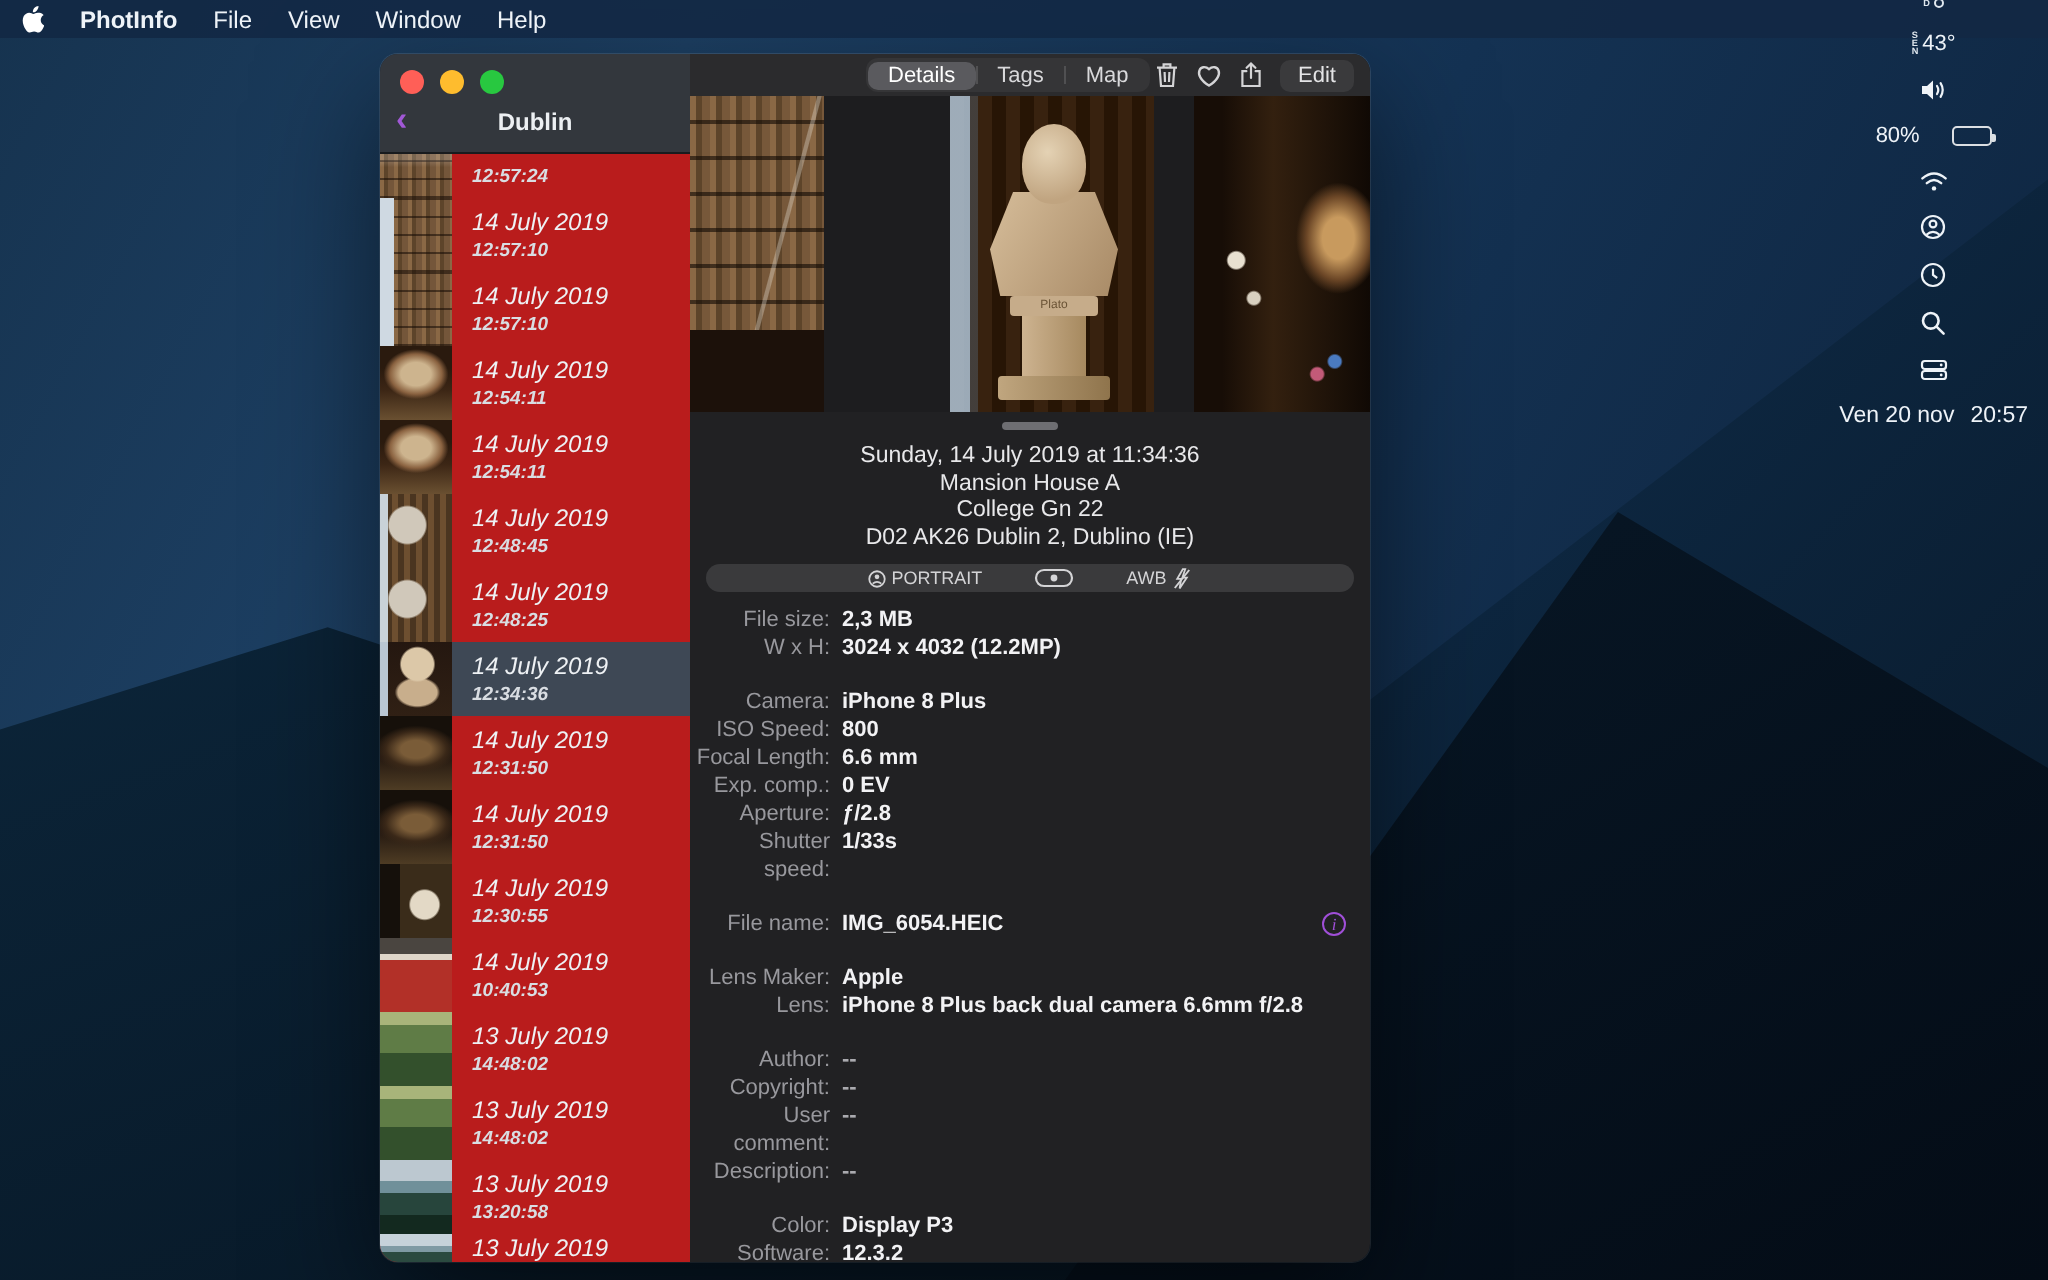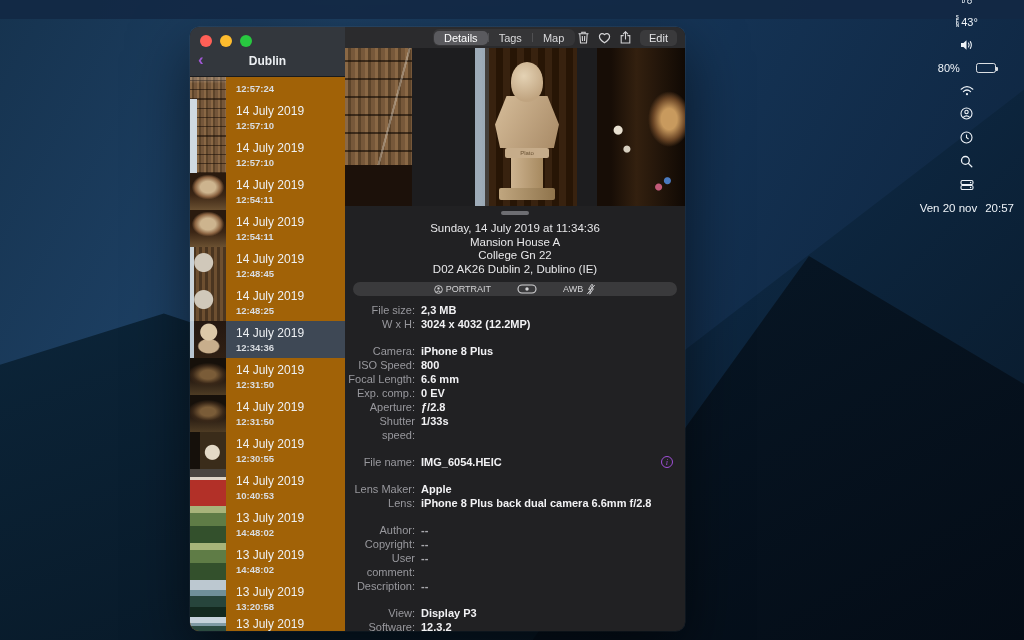--- a/index.html
+++ b/index.html
@@ -59,21 +59,21 @@
   
   .sidebar { width:155px; background:#202b38; display:flex; flex-direction:column; flex:none; }
   .sb-header { height:50px; background:#33373d; border-bottom:1px solid rgba(0,0,0,.5); flex:none; }
   .traffic { display:flex; gap:8px; padding:8px 0 0 10px; }
   .tl { width:12px; height:12px; border-radius:50%; }
   .tl-close { background:#ff5f57; } .tl-min { background:#febc2e; } .tl-zoom { background:#28c840; }
   .sb-titlerow { position:relative; height:28px; display:flex; align-items:center; justify-content:center; }
   .back-chев, .back-chev { position:absolute; left:8px; top:1px; color:#a158d6;
     font-size:17px; font-weight:bold; line-height:24px; cursor:default; }
   .sb-title { color:#eceff2; font-size:12px; font-weight:bold; }
-  .sb-list { flex:1; overflow:hidden; background:#a16207; }
+  .sb-list { flex:1; overflow:hidden; background:#b91c1c;font-style:italic; }
   .side-item { display:flex; height:37px; align-items:center; }
   .side-item.selected { background:#3e4855; }
   .side-item.cut-top { height:22px; overflow:hidden; align-items:flex-end; }
   .side-item.cut-bottom { height:15px; overflow:hidden; align-items:flex-start; }
   .thumb { width:36px; height:100%; flex:none; }
   .side-text { margin-left:10px; min-width:0; }
   .side-date { color:#eef1f4; font-size:12px; line-height:14px; }
   .side-time { color:#d9dde2; font-size:9.5px; font-weight:bold; line-height:12px; margin-top:2px; }
   .cut-top .side-time { margin:0 0 4px 0; }
 
@@ -192,20 +192,34 @@
 </head>
 <body>
 
 <div class="desktop">
   <div class="wp wp-ridge1"></div>
   <div class="wp wp-water"></div>
   <div class="wp wp-ridge2"></div>
   <div class="wp wp-ridge3"></div>
 
   <div class="menubar">
+    <div class="mb-left">
+      <span class="apple-ic">
+        <svg width="12" height="14" viewBox="0 0 13 16" fill="#ffffff">
+          <path d="M9.3 2.5c-.6.7-1.5 1.2-2.3 1.1-.1-.9.3-1.8.8-2.4C8.4.5 9.4 0 10.2 0c.1.9-.3 1.8-.9 2.5zM10.1 3.8c-1.2-.1-2.2.7-2.8.7-.6 0-1.4-.7-2.4-.7-1.2 0-2.4.7-3.1 1.9-1.3 2.3-.3 5.7 1 7.6.6 1 1.4 2 2.4 1.9 1-.1 1.3-.6 2.5-.6s1.5.6 2.5.6c1 0 1.7-.9 2.3-1.9.7-1.1 1-2.1 1-2.2 0 0-2-.8-2-3.1 0-1.9 1.6-2.8 1.6-2.9-.9-1.3-2.3-1.3-3-1.3z"></path>
+        </svg>
+      </span>
+      <span class="app-name">PhotInfo</span>
+      <span style="display:flex;gap:18px;">
+          <span class="menu-item">File</span>
+          <span class="menu-item">View</span>
+          <span class="menu-item">Window</span>
+          <span class="menu-item">Help</span>
+        </span>
+    </div>
 
     <div class="mb-right">
       <span class="tray-ic">
         <svg width="14" height="11" viewBox="0 0 14 11" fill="none" stroke="#eef3f8" stroke-width="1.1">
           <rect x="1" y="1" width="12" height="9" rx="1.5"></rect>
           <line x1="5.5" y1="1" x2="5.5" y2="10"></line>
           <line x1="5.5" y1="5.5" x2="13" y2="5.5"></line>
         </svg>
       </span>
       <span class="tray-ic">
@@ -602,21 +616,21 @@
                 <span class="dlabel">User comment:</span>
                 <span class="dvalue dim">--</span>
               </div>
               <div class="drow">
                 <span class="dlabel">Description:</span>
                 <span class="dvalue dim">--</span>
               </div>
             </div>
             <div class="dgroup">
               <div class="drow">
-                <span class="dlabel">View:</span>
+                <span class="dlabel">Color:</span>
                 <span class="dvalue">Display P3</span>
               </div>
               <div class="drow">
                 <span class="dlabel">Software:</span>
                 <span class="dvalue">12.3.2</span>
               </div>
             </div>
           </div>
       </div>
     </div>

